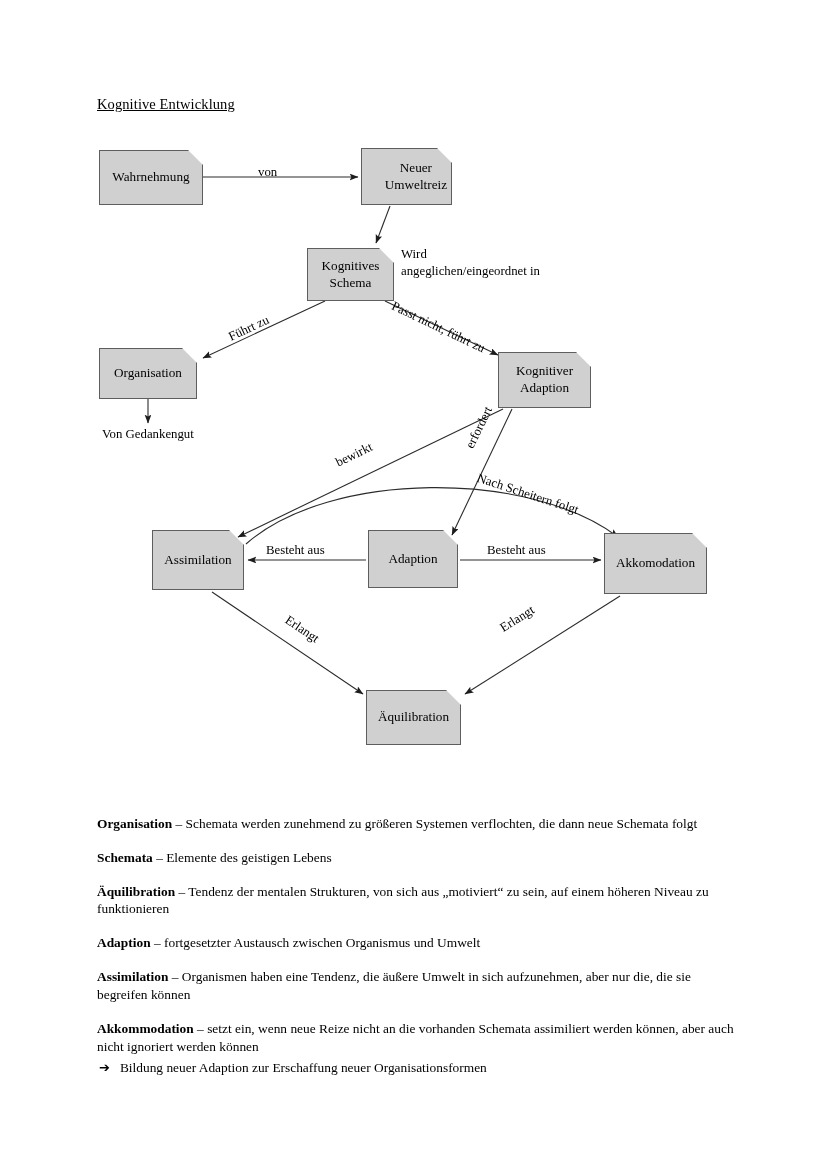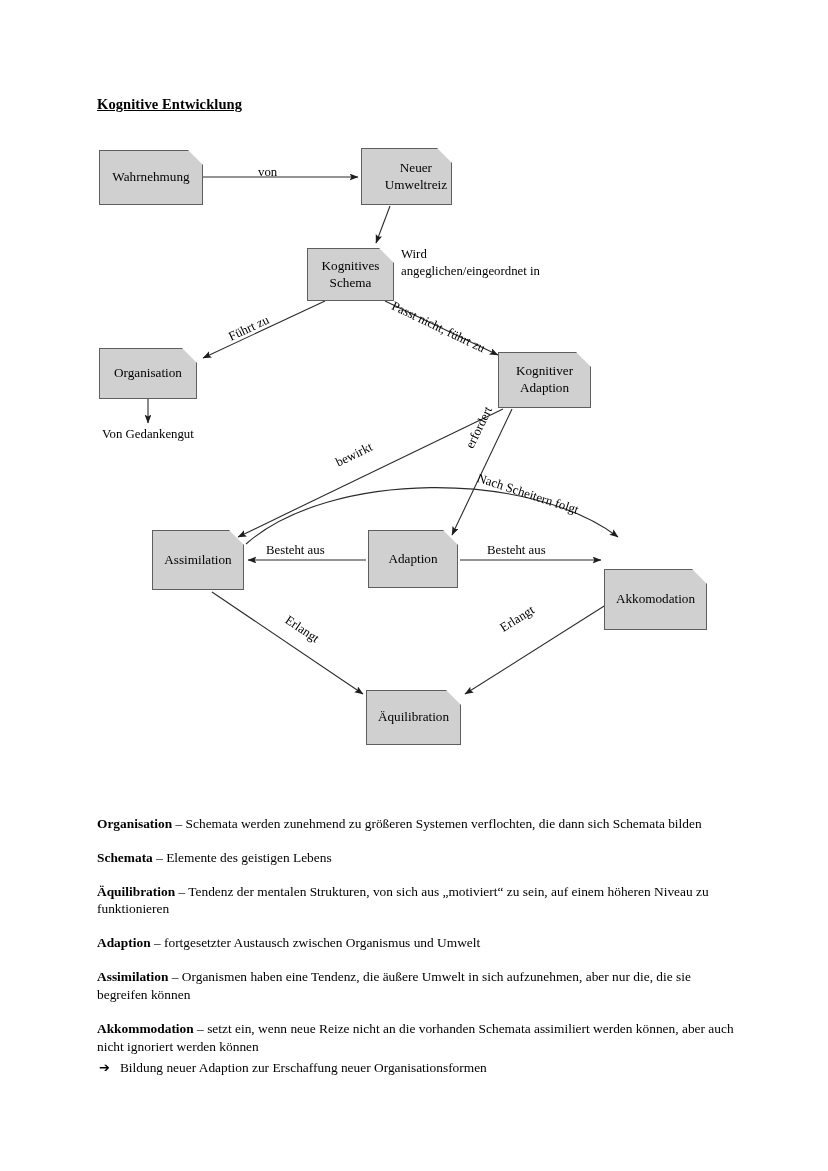--- a/index.html
+++ b/index.html
@@ -20,21 +20,21 @@
     left: 0; top: 0;
     width: 828px;
     height: 1171px;
   }
   
   #doc-title {
     position: absolute;
     left: 97px;
     top: 96px;
     font-size: 14.5px;
-    font-weight: bold;
+    font-weight: normal;
     text-decoration: underline;
     letter-spacing: 0.1px;
     white-space: nowrap;
   }
   
   #diagram {
     position: absolute;
     left: 0;
     top: 0;
     width: 828px;
@@ -184,21 +184,21 @@
     </div>
 
     <div class="node" style="left:152px; top:530px; width:92px; height:60px;">
       <span class="node-label">Assimilation</span>
     </div>
 
     <div class="node" style="left:368px; top:530px; width:90px; height:58px;">
       <span class="node-label">Adaption</span>
     </div>
 
-    <div class="node" style="left:604px; top:533px; width:103px; height:61px;margin-top:36px;">
+    <div class="node" style="left:604px; top:533px; width:103px; height:61px;">
       <span class="node-label">Akkomodation</span>
     </div>
 
     <div class="node" style="left:366px; top:690px; width:95px; height:55px;">
       <span class="node-label">Äquilibration</span>
     </div>
 
     <div class="edge-label" style="left:258px; top:164px;text-align:right;">von</div>
 
     <div class="edge-label wrap" style="left:401px; top:218px; width:210px; white-space:pre-line;">Wird
@@ -222,21 +222,21 @@
 
     <div class="edge-label" style="left:291px; top:612px; transform:rotate(34deg);">Erlangt</div>
 
     <div class="edge-label" style="left:497px; top:622px; transform:rotate(-32deg);">Erlangt</div>
 
   </div>
 
   <div id="definitions">
 
     <p>
-      <b>Organisation</b><span> – </span><span>Schemata werden zunehmend zu größeren Systemen verflochten, die dann sich Schemata bilden</span>
+      <b>Organisation</b><span> – </span><span>Schemata werden zunehmend zu größeren Systemen verflochten, die dann neue Schemata folgt</span>
     </p>
 
     <p>
       <b>Schemata</b><span> – </span><span>Elemente des geistigen Lebens</span>
     </p>
 
     <p>
       <b>Äquilibration</b><span> – </span><span>Tendenz der mentalen Strukturen, von sich aus „motiviert“ zu sein, auf einem höheren Niveau zu funktionieren</span>
     </p>
 

